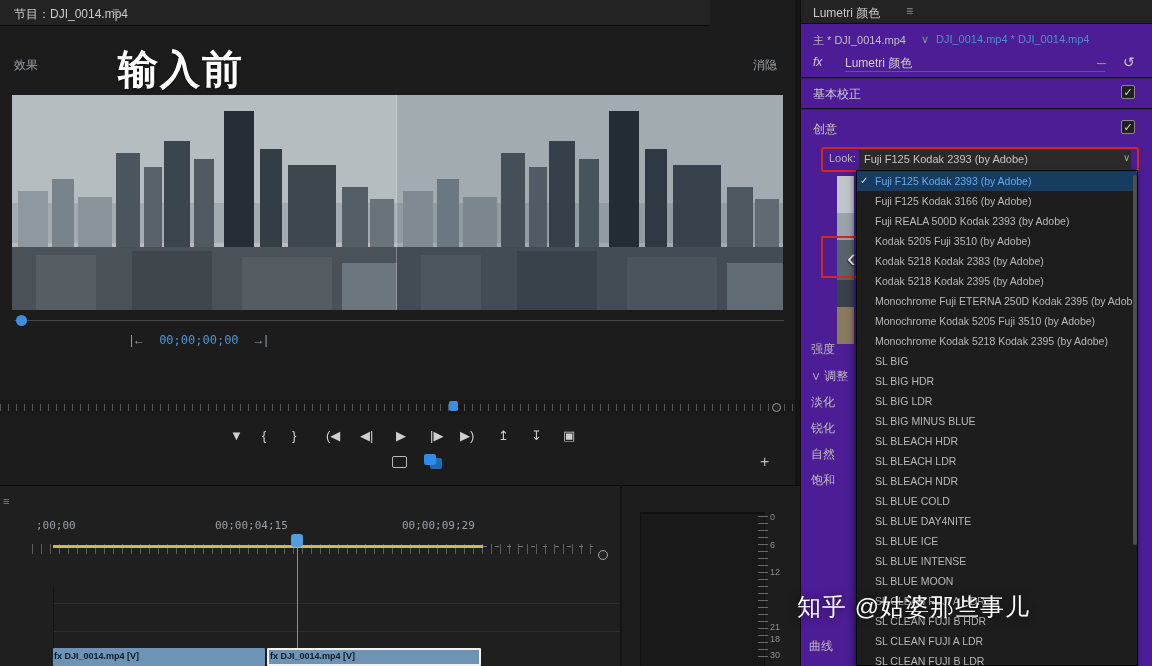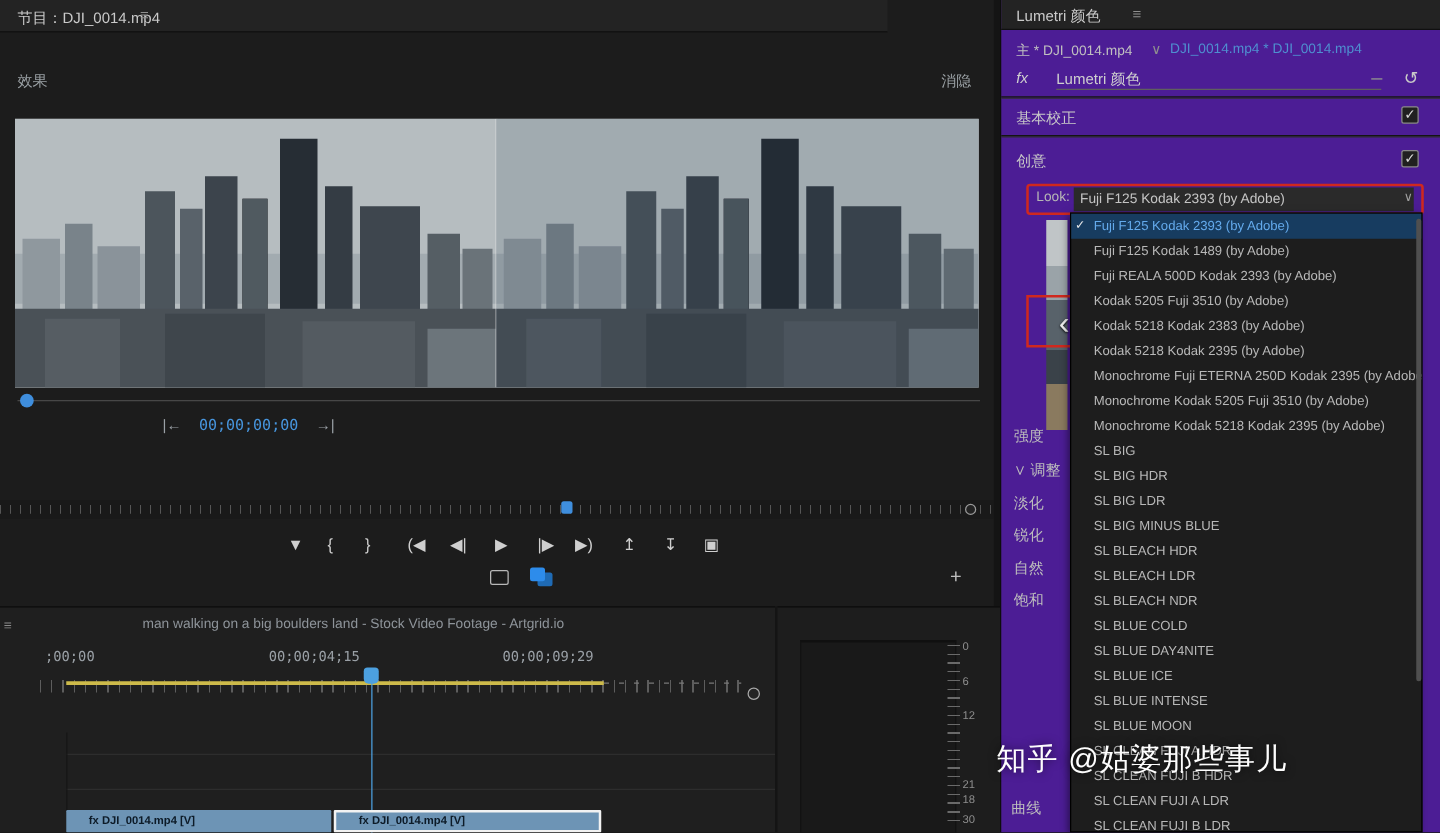--- a/index.html
+++ b/index.html
@@ -54,21 +54,21 @@
     background-image:repeating-linear-gradient(90deg,#777 0 4px,transparent 4px 12px); }
   #tl-scroll-knob { left:598px; top:64px; width:10px; height:10px; border-radius:50%;
                     border:1px solid #aaa; background:#242424; }
   .track-line { left:53px; width:567px; height:1px; background:#2d2d2d; }
   #track-header-divider { left:53px; top:100px; width:1px; height:81px; background:#161616; }
   #tl-playhead-line { left:297px; top:50px; width:1px; height:131px; background:#4ca0e0; }
   #tl-playhead-head { left:291px; top:48px; width:12px; height:13px; background:#4ca0e0;
                       border-radius:3px 3px 4px 4px; }
   .clip { top:162px; height:18px; background:#6d94b5; border-radius:1px;
           font-size:9px; font-weight:bold; color:#0d1b28; line-height:17px;
-          padding-left:18px; white-space:nowrap; overflow:hidden; }
+          padding-left:1px; white-space:nowrap; overflow:hidden; }
   #clip-2 { border:2px solid #f2f2f2; line-height:13px; }
 
   
   #audio-panel { left:622px; top:485px; width:178px; height:181px; background:#1d1d1d;
                  border-top:1px solid #0b0b0b; }
   #audio-meter-box { left:18px; top:26px; width:125px; height:155px; background:#191919;
                      border:1px solid #121212; border-top:2px solid #101010; }
   #audio-scale-ticks { left:136px; top:30px; width:10px; height:145px;
     background-image:repeating-linear-gradient(180deg,#6a6a6a 0 1px,transparent 1px 7px); }
   .db-label { left:148px; font-size:9px; color:#8d8d8d; }
@@ -131,20 +131,21 @@
 
 <div class="abs" id="program-panel">
   <div class="abs" id="program-tabbar">
     <span class="abs" id="program-tab-title">节目：DJI_0014.mp4</span>
     <span class="abs" id="program-panel-menu">≡</span>
   </div>
 
   <span class="abs edge-text" style="left:14px">效果</span>
   <span class="abs edge-text" style="left:753px">消隐</span>
 
+  <span class="abs overlay-label" style="left:118px">输入前</span>
 
   <div class="abs" id="video-frame">
     <svg width="771" height="215" viewBox="0 0 771 215">
       <defs>
         <g id="skyline">
           <rect x="0" y="0" width="386" height="215" fill="#b6bdc0"></rect>
           <rect x="0" y="108" width="386" height="40" fill="#a2abb0"></rect>
           <rect x="6" y="96" width="30" height="64" fill="#8f989e"></rect>
           <rect x="40" y="84" width="22" height="76" fill="#79838a"></rect>
           <rect x="66" y="102" width="34" height="58" fill="#8a939a"></rect>
@@ -210,21 +211,20 @@
       <div class="abs transport-glyph" style="left: 563px;">▣</div>
     </div>
 
   <div class="abs tool-square" id="draw-tool-icon"></div>
   <div class="abs" id="overlap-squares-icon"></div>
   <span class="abs" id="add-button">+</span>
 </div>
 
 <div class="abs" id="timeline-panel">
   <span class="abs" id="timeline-grip">≡</span>
-  <span class="abs" id="sequence-title">man walking on a big boulders land - Stock Video Footage - Artgrid.io</span>
   <div id="ruler-labels">
       <div class="abs ruler-label mono" style="left: 36px;">;00;00</div>
       <div class="abs ruler-label mono" style="left: 215px;">00;00;04;15</div>
       <div class="abs ruler-label mono" style="left: 402px;">00;00;09;29</div>
     </div>
   <div class="abs" id="ruler-ticks"></div>
   <div class="abs" id="workarea-bar"></div>
   <div class="abs" id="workarea-dashes"></div>
   <div class="abs" id="tl-scroll-knob"></div>
   <div class="abs track-line" style="top:117px"></div>
@@ -294,21 +294,21 @@
       <div class="abs side-label" style="top: 394px;">淡化</div>
       <div class="abs side-label" style="top: 420px;">锐化</div>
       <div class="abs side-label" style="top: 446px;">自然</div>
       <div class="abs side-label" style="top: 472px;">饱和</div>
     </div>
   <span class="abs" id="curves-label">曲线</span>
 
   <div class="abs" id="look-dropdown">
     <div id="dd-items">
         <div class="dd-item selected" style="top: 0px;">Fuji F125 Kodak 2393 (by Adobe)<span class="dd-check">✓</span></div>
-        <div class="dd-item" style="top: 20px;">Fuji F125 Kodak 1489 (by Adobe)</div>
+        <div class="dd-item" style="top: 20px;">Fuji F125 Kodak 3166 (by Adobe)</div>
         <div class="dd-item" style="top: 40px;">Fuji REALA 500D Kodak 2393 (by Adobe)</div>
         <div class="dd-item" style="top: 60px;">Kodak 5205 Fuji 3510 (by Adobe)</div>
         <div class="dd-item" style="top: 80px;">Kodak 5218 Kodak 2383 (by Adobe)</div>
         <div class="dd-item" style="top: 100px;">Kodak 5218 Kodak 2395 (by Adobe)</div>
         <div class="dd-item" style="top: 120px;">Monochrome Fuji ETERNA 250D Kodak 2395 (by Adobe)</div>
         <div class="dd-item" style="top: 140px;">Monochrome Kodak 5205 Fuji 3510 (by Adobe)</div>
         <div class="dd-item" style="top: 160px;">Monochrome Kodak 5218 Kodak 2395 (by Adobe)</div>
         <div class="dd-item" style="top: 180px;">SL BIG</div>
         <div class="dd-item" style="top: 200px;">SL BIG HDR</div>
         <div class="dd-item" style="top: 220px;">SL BIG LDR</div>

